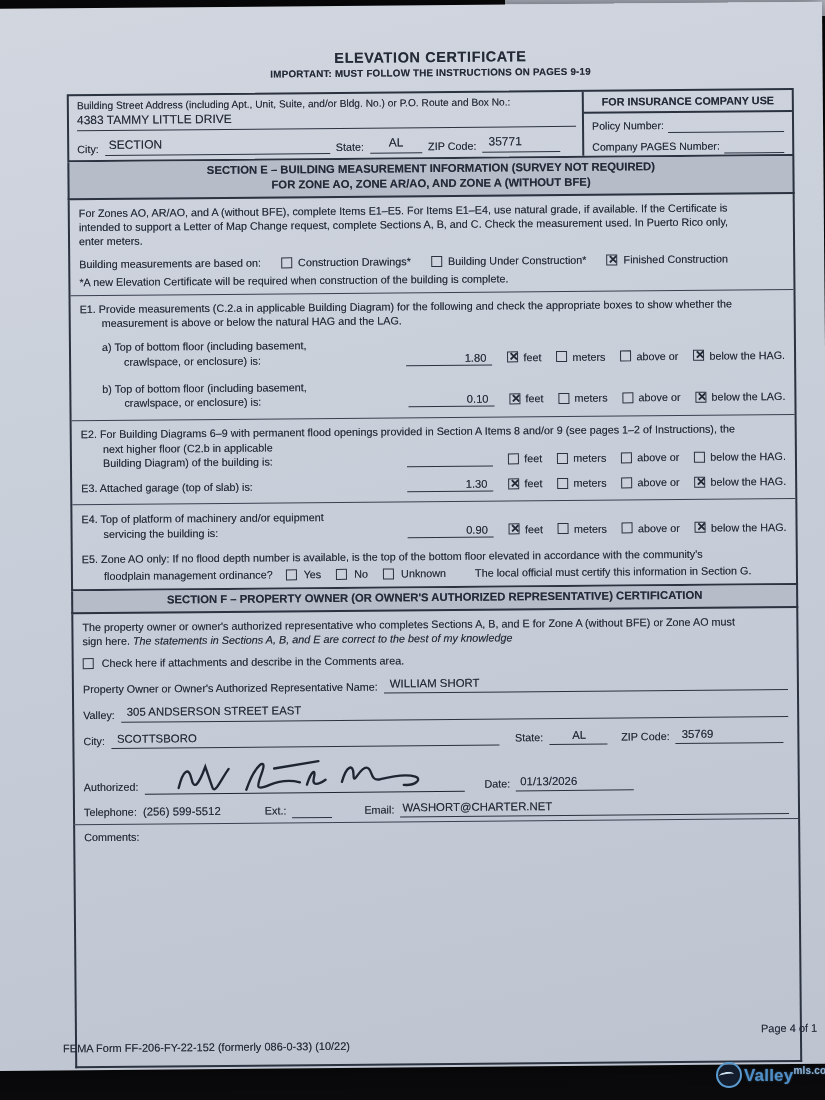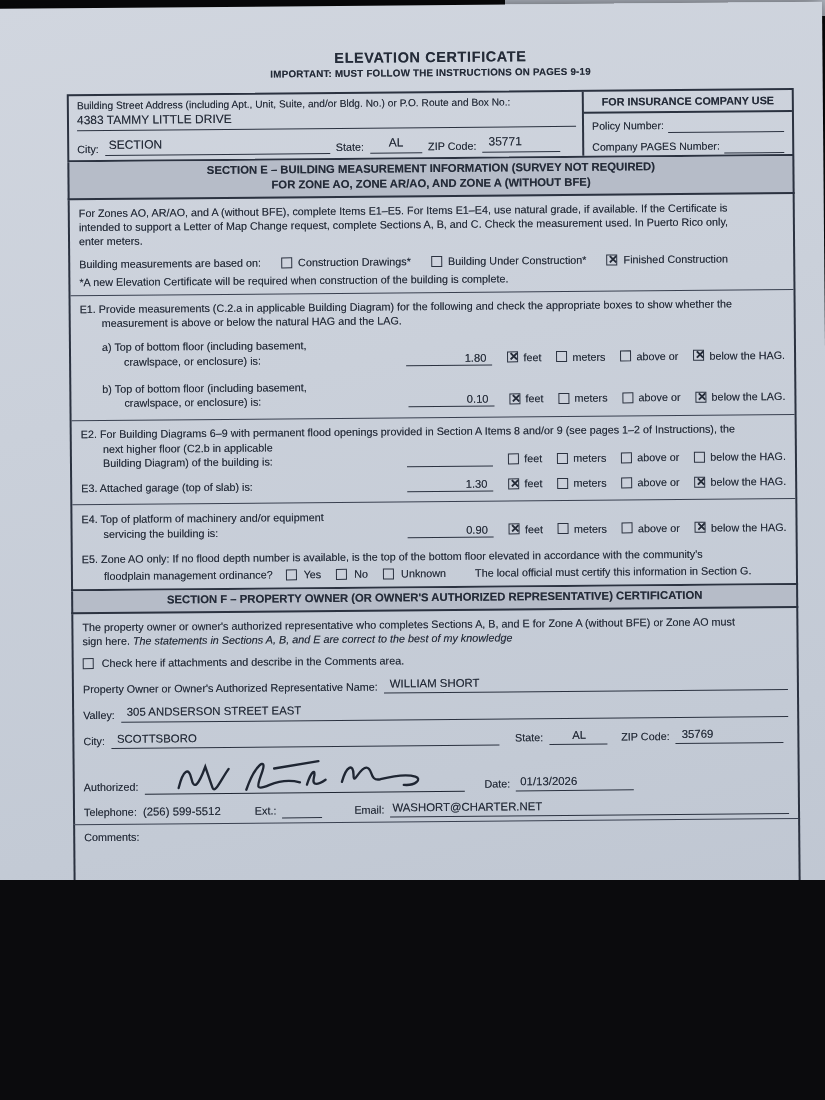--- a/index.html
+++ b/index.html
@@ -1,17 +1,17 @@
 <!DOCTYPE html>
 <html><head>
 <meta charset="utf-8">
 <style>
   html,body{margin:0;padding:0;}
   body{width:825px;height:1100px;overflow:hidden;background:#0b0b0d;font-family:"Liberation Sans",sans-serif;}
-  #stage{position:relative;width:825px;height:880px;overflow:hidden;background:linear-gradient(180deg,#09090b,#101013 60%,#0a0a0c);}
+  #stage{position:relative;width:825px;height:1100px;overflow:hidden;background:linear-gradient(180deg,#09090b,#101013 60%,#0a0a0c);}
   .back-sheet{position:absolute;left:505px;top:0;width:320px;height:16px;background:#b9bfca;}
   .back-line{position:absolute;left:540px;top:9px;width:252px;height:1.5px;background:#50555f;transform:rotate(-1.4deg);}
   #paper{position:absolute;left:-16px;top:9px;width:838px;height:1062px;transform:rotate(-0.5deg);transform-origin:top left;
          background:linear-gradient(168deg,#d1d6df 0%,#cad0da 35%,#c3cad5 70%,#bdc4d0 100%);
          box-shadow:0 0 18px rgba(0,0,0,.6);color:#242b38;}
   #paper *{box-sizing:border-box;}
   .txt{text-shadow:0 0 .5px rgba(36,43,56,.55);}
   .ttl{position:absolute;left:96px;top:44px;width:700px;text-align:center;}
   .ttl h1{margin:0;font-size:14.5px;letter-spacing:.6px;font-weight:bold;}
   .ttl h2{margin:2px 0 0 0;font-size:9.8px;font-weight:bold;letter-spacing:.2px;}
@@ -332,21 +332,21 @@
               </g>
             </svg>
           </span>
           <span style="margin-left:14px;">Date:</span>
           <span class="dateline">01/13/2026</span>
         </div>
 
         <div class="telrow">
           <span>Telephone:</span>
           <span style="font-size:11.4px;">(256) 599-5512</span>
-          <span style="margin-left:28px;">Ext.:</span>
+          <span style="margin-left:38px;">Ext.:</span>
           <span class="extline"></span>
           <span style="margin-left:26px;">Email:</span>
           <span class="fillline" style="padding-left:2px;">WASHORT@CHARTER.NET</span>
         </div>
       </div>
 
       <div class="comments bdr">
         <div>Comments:</div>
       </div>
 

